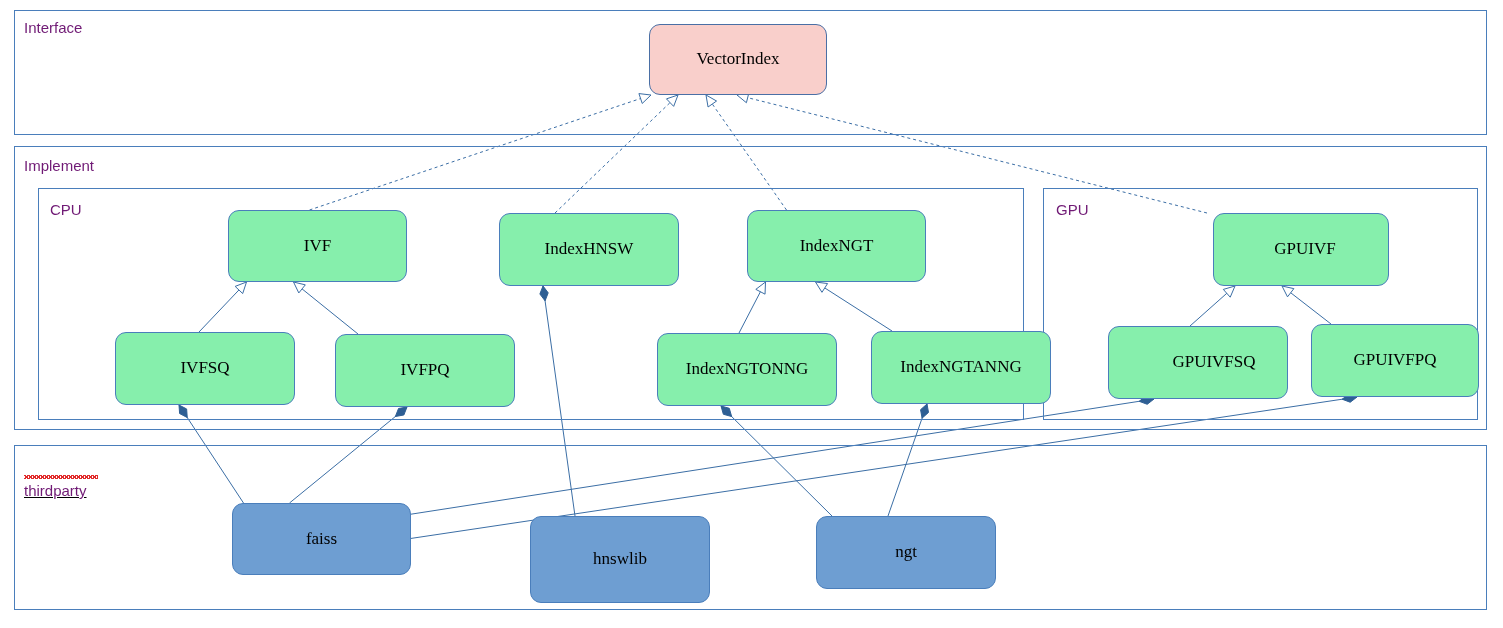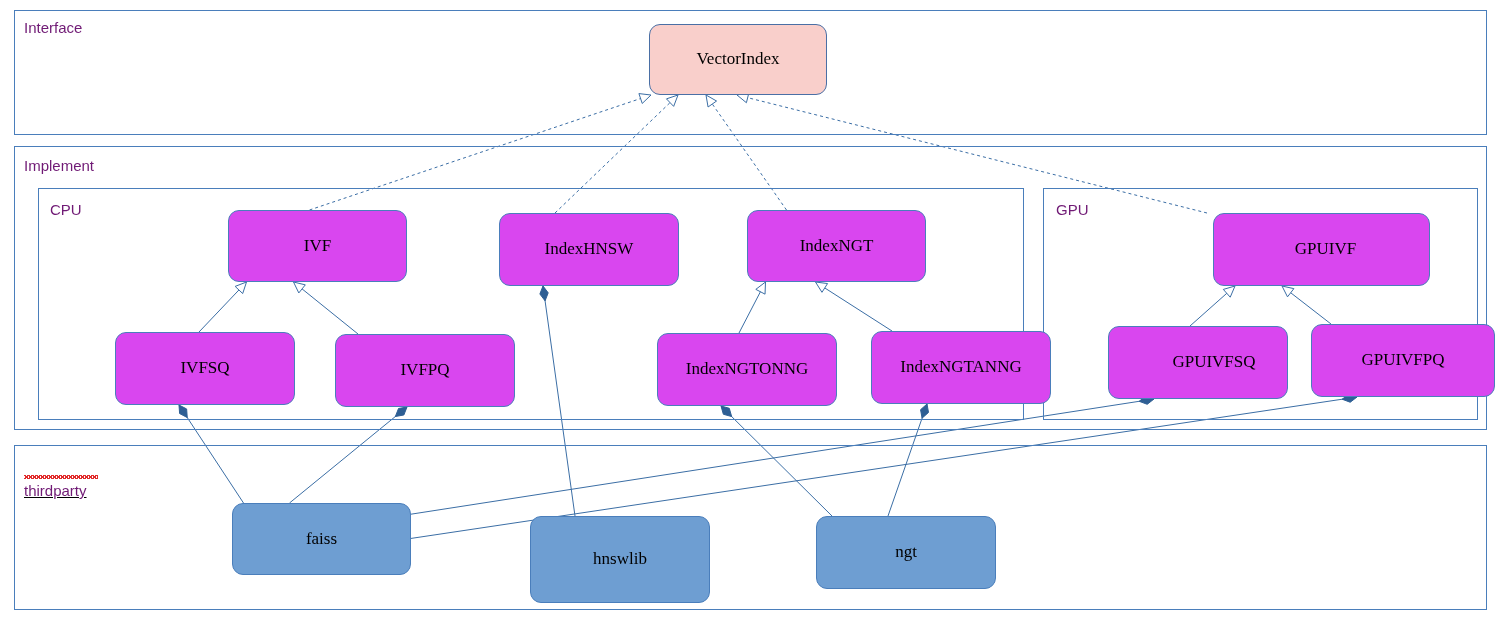--- a/index.html
+++ b/index.html
@@ -52,21 +52,21 @@
     align-items: center;
     justify-content: center;
     font-family: "Liberation Serif", serif;
     font-size: 17px;
     color: #000000;
     text-align: center;
     line-height: 1.1;
     margin-left: 44px;
   }
   .node.pink   { background: #f9cfcb; border-color: #4a6fa5; }
-  .node.green  { background: #d946ef; border-color: #4a7ebb; }
+  .node.green  { background: #86efac; border-color: #4a7ebb; }
   .node.blue   { background: #6e9ed2; border-color: #4a7ebb; }
   #edges {
     position: absolute;
     left: 0; top: 0;
     width: 1503px;
     height: 628px;
     pointer-events: none;
   }
   .edge-line { stroke: #3b6ea5; fill: none; }
   .edge-line.dashed { stroke-dasharray: 3 3; }
@@ -130,21 +130,21 @@
     </div>
   <div id="nodes-layer">
       <div class="node pink" style="left: 605px; top: 24px; width: 178px; height: 71px;">VectorIndex</div>
       <div class="node green" style="left: 184px; top: 210px; width: 179px; height: 72px;">IVF</div>
       <div class="node green" style="left: 455px; top: 213px; width: 180px; height: 73px;">IndexHNSW</div>
       <div class="node green" style="left: 703px; top: 210px; width: 179px; height: 72px;">IndexNGT</div>
       <div class="node green" style="left: 71px; top: 332px; width: 180px; height: 73px;">IVFSQ</div>
       <div class="node green" style="left: 291px; top: 334px; width: 180px; height: 73px;">IVFPQ</div>
       <div class="node green" style="left: 613px; top: 333px; width: 180px; height: 73px;">IndexNGTONNG</div>
       <div class="node green" style="left: 827px; top: 331px; width: 180px; height: 73px;">IndexNGTANNG</div>
-      <div class="node green" style="left: 1169px; top: 213px; width: 217px; height: 73px; padding-left: 8px;">GPUIVF</div>
+      <div class="node green" style="left: 1169px; top: 213px; width: 176px; height: 73px; padding-left: 8px;">GPUIVF</div>
       <div class="node green" style="left: 1064px; top: 326px; width: 180px; height: 73px; padding-left: 32px;">GPUIVFSQ</div>
-      <div class="node green" style="left: 1267px; top: 324px; width: 184px; height: 73px;">GPUIVFPQ</div>
+      <div class="node green" style="left: 1267px; top: 324px; width: 168px; height: 73px;">GPUIVFPQ</div>
       <div class="node blue" style="left: 188px; top: 503px; width: 179px; height: 72px;">faiss</div>
       <div class="node blue" style="left: 486px; top: 516px; width: 180px; height: 87px;">hnswlib</div>
       <div class="node blue" style="left: 772px; top: 516px; width: 180px; height: 73px;">ngt</div>
     </div>
 
 </div>
 
 </body></html>

